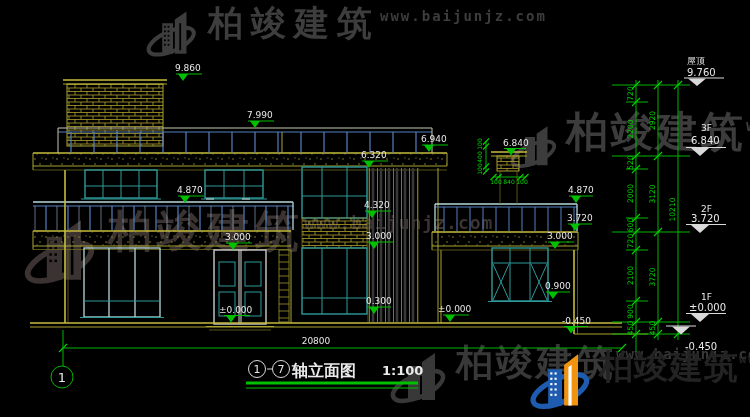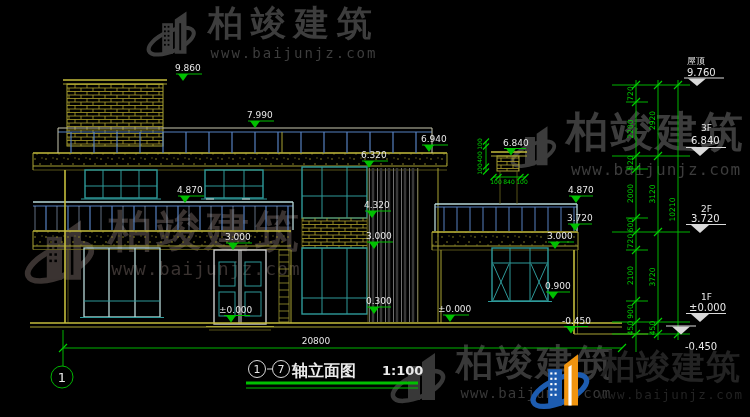--- a/index.html
+++ b/index.html
@@ -1,22 +1,22 @@
 <!DOCTYPE html>
 <html><head>
 <meta charset="utf-8">
 <style>
   html,body{margin:0;padding:0;background:#000;}
   #stage{position:relative;width:750px;height:417px;background:#000;overflow:hidden;
          font-family:"DejaVu Sans",sans-serif;}
   
   .wm{position:absolute;display:flex;align-items:flex-start;z-index:1;}
-  .wm .tx{display:flex;flex-direction:column;align-items:center;}
+  .wm .tx{display:flex;flex-direction:row;}
   .wm .nm{font-weight:bold;line-height:1.05;white-space:nowrap;}
-  .wm .url{font-weight:normal;white-space:nowrap;font-family:"DejaVu Sans Mono","DejaVu Sans",monospace;}
+  .wm .url{font-weight:bold;white-space:nowrap;font-family:"DejaVu Sans Mono","DejaVu Sans",monospace;}
   #wm-top   {left:146px;top:5px;color:#3d3d3d;gap:8px;}
   #wm-top .nm{font-size:35px;letter-spacing:8px;}
   #wm-top .url{font-size:14px;letter-spacing:2px;margin-top:3px;}
   #wm-left  {left:24px;top:208px;color:#3a3331;gap:8px;}
   #wm-left .nm{font-size:44px;letter-spacing:5px;}
   #wm-left .url{font-size:18px;letter-spacing:1px;margin-top:4px;}
   #wm-right {left:510px;top:110px;color:#3c3c3c;gap:6px;}
   #wm-right .nm{font-size:42px;letter-spacing:3px;}
   #wm-right .url{font-size:16px;letter-spacing:1px;margin-top:6px;}
   #wm-bottom{left:390px;top:344px;color:#383838;gap:6px;}

